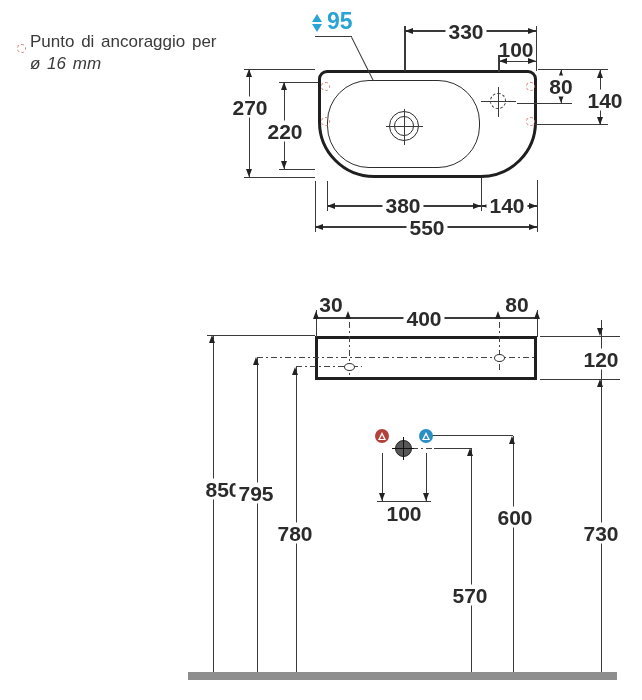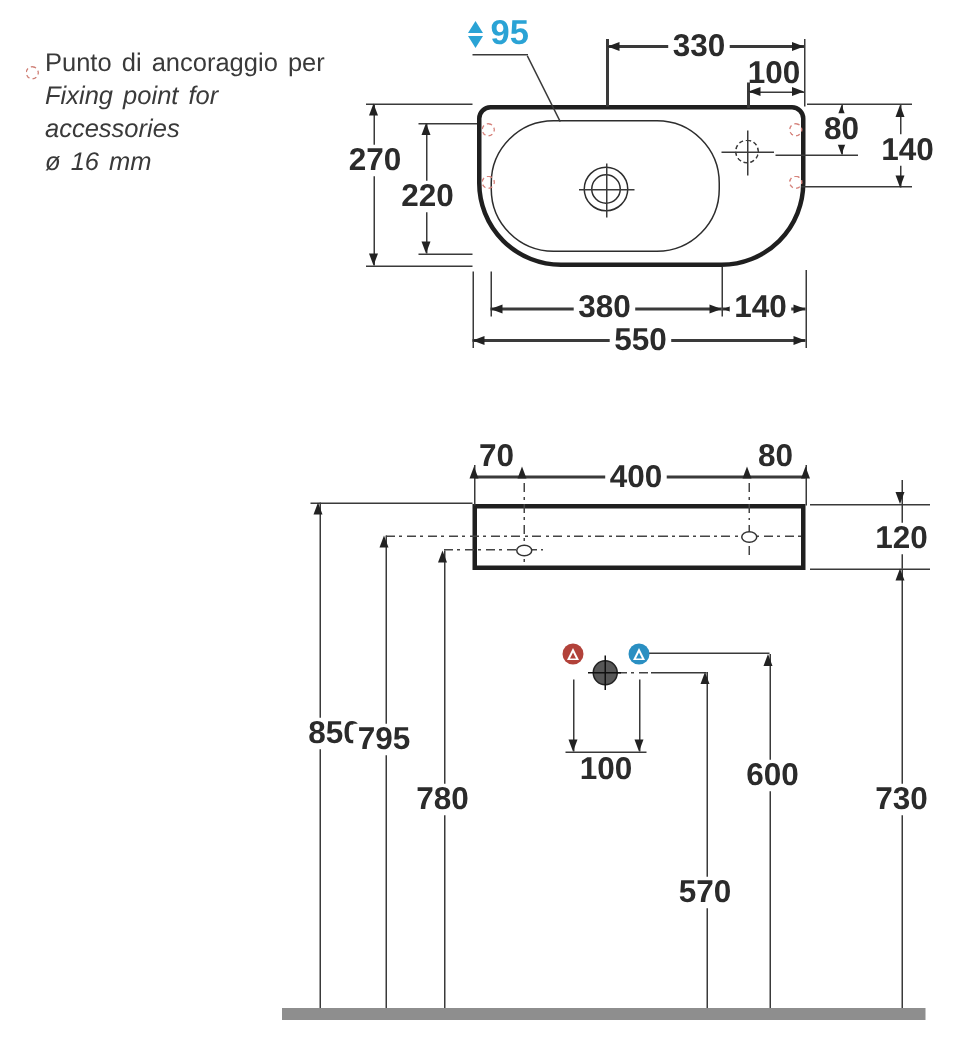--- a/index.html
+++ b/index.html
@@ -23,21 +23,20 @@
   .cyan{color:#2aa3d5;text-align:center;}
 </style>
 </head>
 <body>
 
 <div class="canvas">
 
   <div class="fixpt" style="left:17px;top:44px;border-color:#cf8077;"></div>
   <div class="note">
     <div>Punto di ancoraggio per</div>
-    <div class="it">Fixing point for accessories</div>
     <div class="it">ø 16 mm</div>
   </div>
 
   <div>
 
     <div style="position:absolute;left:318px;top:70px;width:219px;height:108px;border:3px solid #1f1f1f;border-radius:9px 9px 56px 56px;background:#fff;box-sizing:border-box;"></div>
 
     <div style="position:absolute;left:327px;top:80px;width:153px;height:88px;border:1.4px solid #2d2d2d;border-radius:42px;box-sizing:border-box;"></div>
 
     <div style="position:absolute;left:389px;top:111px;width:30px;height:30px;border:1.4px solid #2d2d2d;border-radius:50%;box-sizing:border-box;"></div>
@@ -127,21 +126,21 @@
     <div style="position:absolute;left:494px;top:353.5px;width:11px;height:8px;border:1.2px solid #333;border-radius:50%;background:#fff;box-sizing:border-box;"></div>
     <div style="position:absolute;left:344px;top:362.5px;width:11px;height:8px;border:1.2px solid #333;border-radius:50%;background:#fff;box-sizing:border-box;"></div>
 
     <div class="v" style="left:315.5px;top:310px;height:27px;"></div>
     <div class="v" style="left:536.5px;top:310px;height:27px;"></div>
     <div class="h" style="left:316px;top:317.4px;width:221px;"></div>
     <div class="aru" style="left:312.8px;top:311px;"></div>
     <div class="aru" style="left:345.3px;top:311px;"></div>
     <div class="aru" style="left:495.3px;top:311px;"></div>
     <div class="aru" style="left:533.8px;top:311px;"></div>
-    <div class="lab nobg" style="left:331px;top:304px;">70</div>
+    <div class="lab nobg" style="left:331px;top:304px;">30</div>
     <div class="lab" style="left:424px;top:318px;text-align:center;">400</div>
     <div class="lab nobg" style="left:517px;top:304px;">80</div>
 
     <div class="h" style="left:540px;top:335.5px;width:80px;"></div>
     <div class="h" style="left:540px;top:378.5px;width:80px;"></div>
     <div class="v" style="left:600.5px;top:320px;height:59px;"></div>
     <div class="ard" style="left:597.3px;top:327.5px;"></div>
     <div class="aru" style="left:597.3px;top:379px;"></div>
     <div class="lab" style="left:601px;top:359px;">120</div>
 

